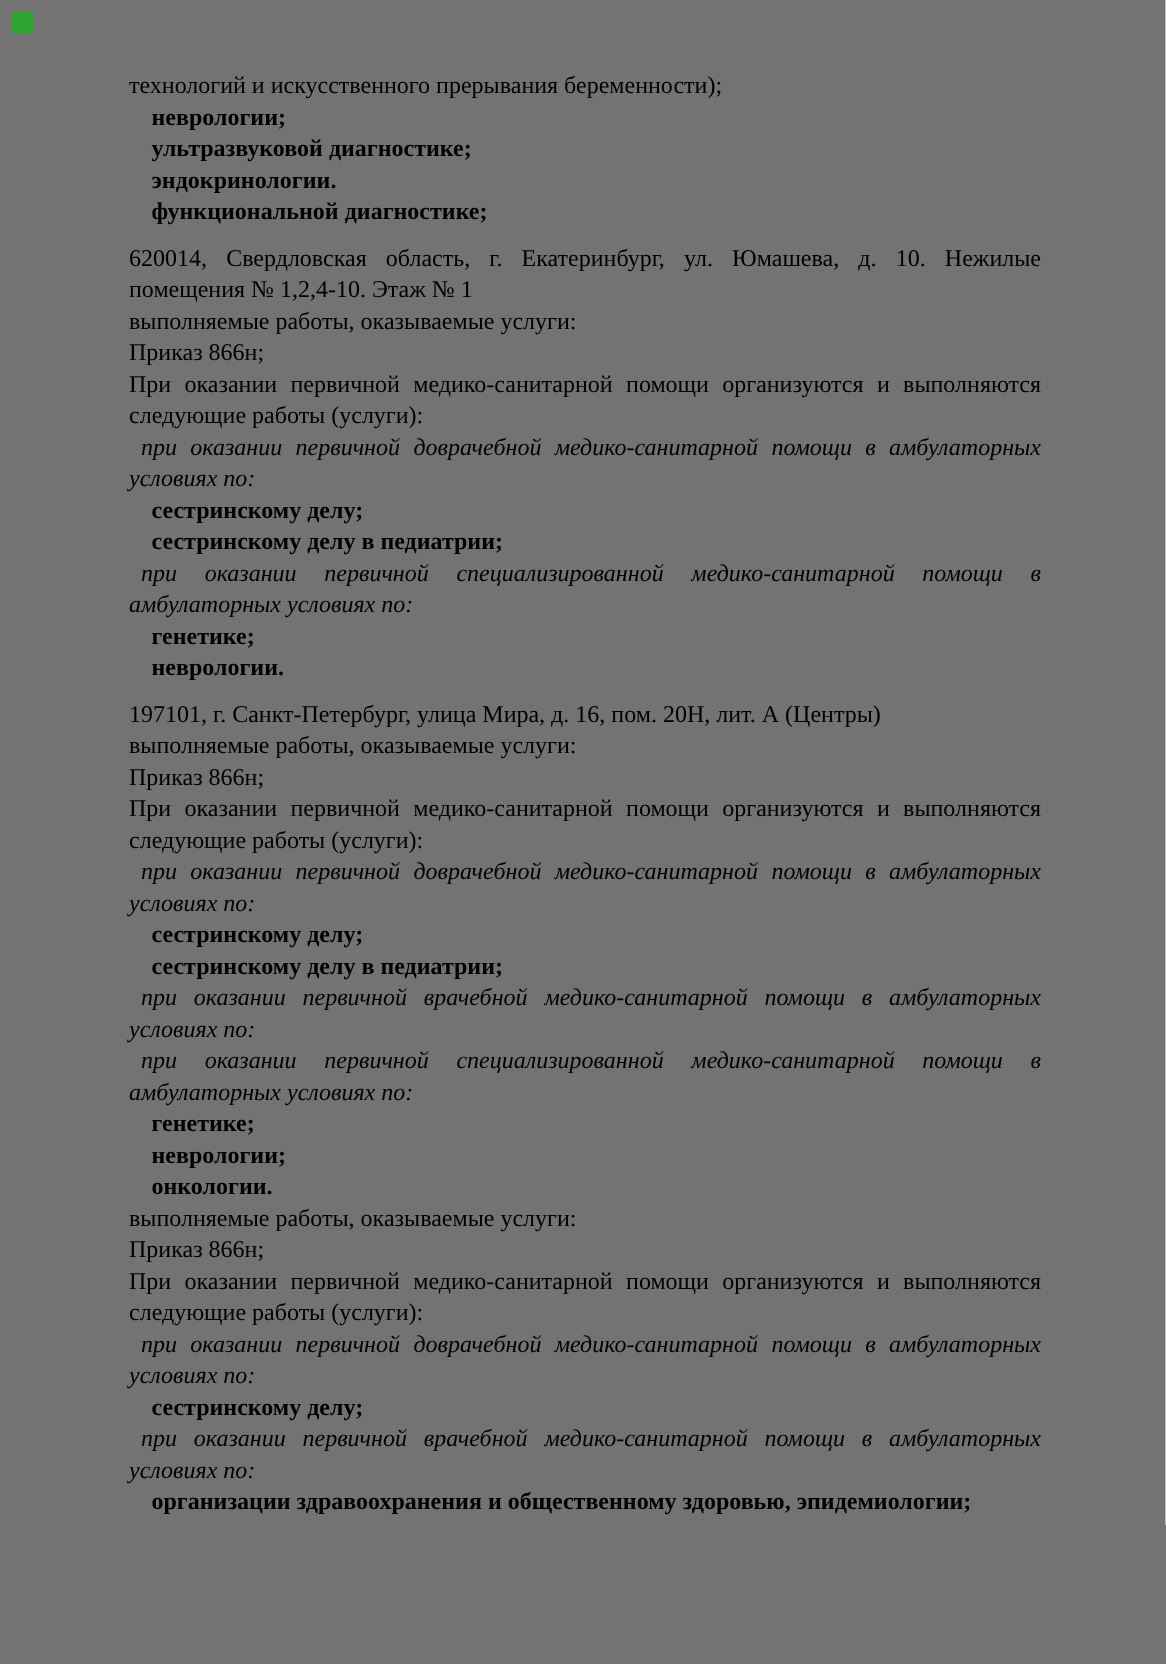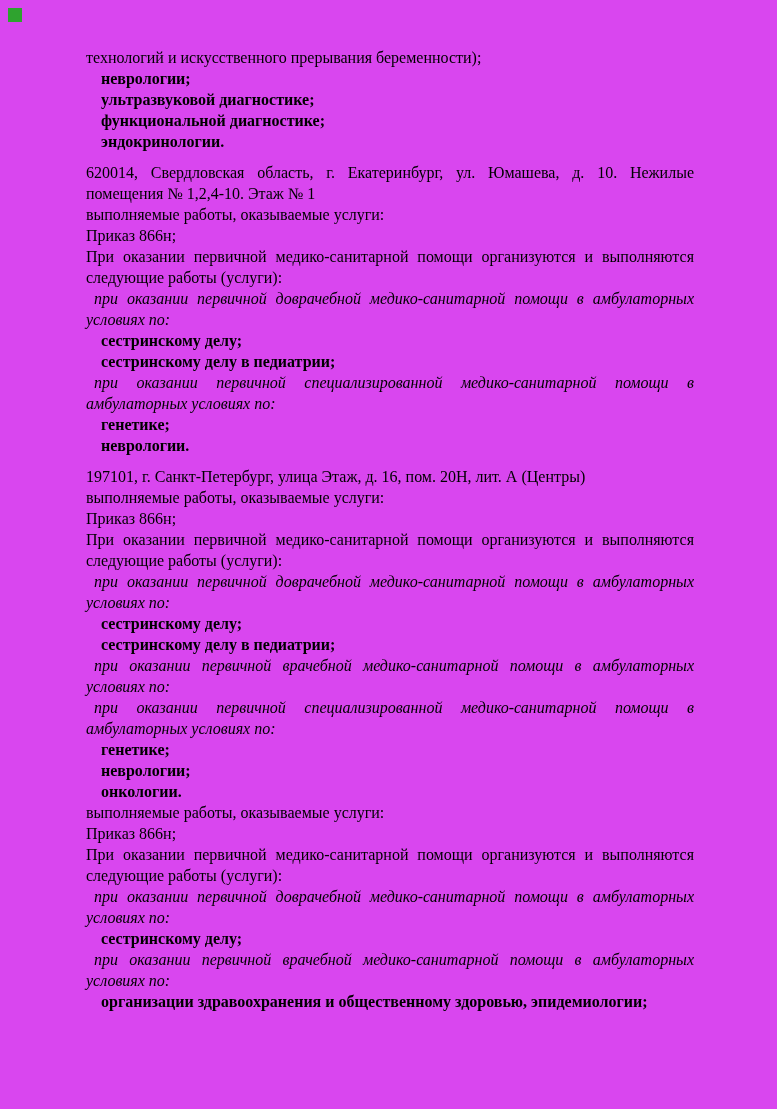--- a/index.html
+++ b/index.html
@@ -4,21 +4,21 @@
 <style>
   html, body {
     margin: 0;
     padding: 0;
     background: #ffffff;
   }
   .page {
     position: relative;
     width: 777px;
     height: 1109px;
-    background: #d946ef;
+    background: #737373;
     overflow: hidden;
     font-family: "Liberation Serif", "DejaVu Serif", serif;
     font-size: 16px;
     line-height: 21px;
     color: #000000;
   }
   .marker {
     position: absolute;
     left: 8px;
     top: 8px;
@@ -44,33 +44,33 @@
 </style>
 </head>
 <body>
 
 <div class="page">
   <div class="marker" style="background: rgb(47, 163, 47);"></div>
   <div class="content" id="doc-content">
       <p class="line indent-0">технологий и искусственного прерывания беременности);</p>
       <p class="line indent-2">неврологии;</p>
       <p class="line indent-2">ультразвуковой диагностике;</p>
+      <p class="line indent-2">эндокринологии.</p>
       <p class="line indent-2">функциональной диагностике;</p>
-      <p class="line indent-2">эндокринологии.</p>
       <p class="line indent-0 gap">620014, Свердловская область, г. Екатеринбург, ул. Юмашева, д. 10. Нежилые помещения № 1,2,4-10. Этаж № 1</p>
       <p class="line indent-0">выполняемые работы, оказываемые услуги:</p>
       <p class="line indent-0">Приказ 866н;</p>
       <p class="line indent-0">При оказании первичной медико-санитарной помощи организуются и выполняются следующие работы (услуги):</p>
       <p class="line indent-1">при оказании первичной доврачебной медико-санитарной помощи в амбулаторных условиях по:</p>
       <p class="line indent-2">сестринскому делу;</p>
       <p class="line indent-2">сестринскому делу в педиатрии;</p>
       <p class="line indent-1">при оказании первичной специализированной медико-санитарной помощи в амбулаторных условиях по:</p>
       <p class="line indent-2">генетике;</p>
       <p class="line indent-2">неврологии.</p>
-      <p class="line indent-0 gap">197101, г. Санкт-Петербург, улица Этаж, д. 16, пом. 20Н, лит. А (Центры)</p>
+      <p class="line indent-0 gap">197101, г. Санкт-Петербург, улица Мира, д. 16, пом. 20Н, лит. А (Центры)</p>
       <p class="line indent-0">выполняемые работы, оказываемые услуги:</p>
       <p class="line indent-0">Приказ 866н;</p>
       <p class="line indent-0">При оказании первичной медико-санитарной помощи организуются и выполняются следующие работы (услуги):</p>
       <p class="line indent-1">при оказании первичной доврачебной медико-санитарной помощи в амбулаторных условиях по:</p>
       <p class="line indent-2">сестринскому делу;</p>
       <p class="line indent-2">сестринскому делу в педиатрии;</p>
       <p class="line indent-1">при оказании первичной врачебной медико-санитарной помощи в амбулаторных условиях по:</p>
       <p class="line indent-1">при оказании первичной специализированной медико-санитарной помощи в амбулаторных условиях по:</p>
       <p class="line indent-2">генетике;</p>
       <p class="line indent-2">неврологии;</p>

